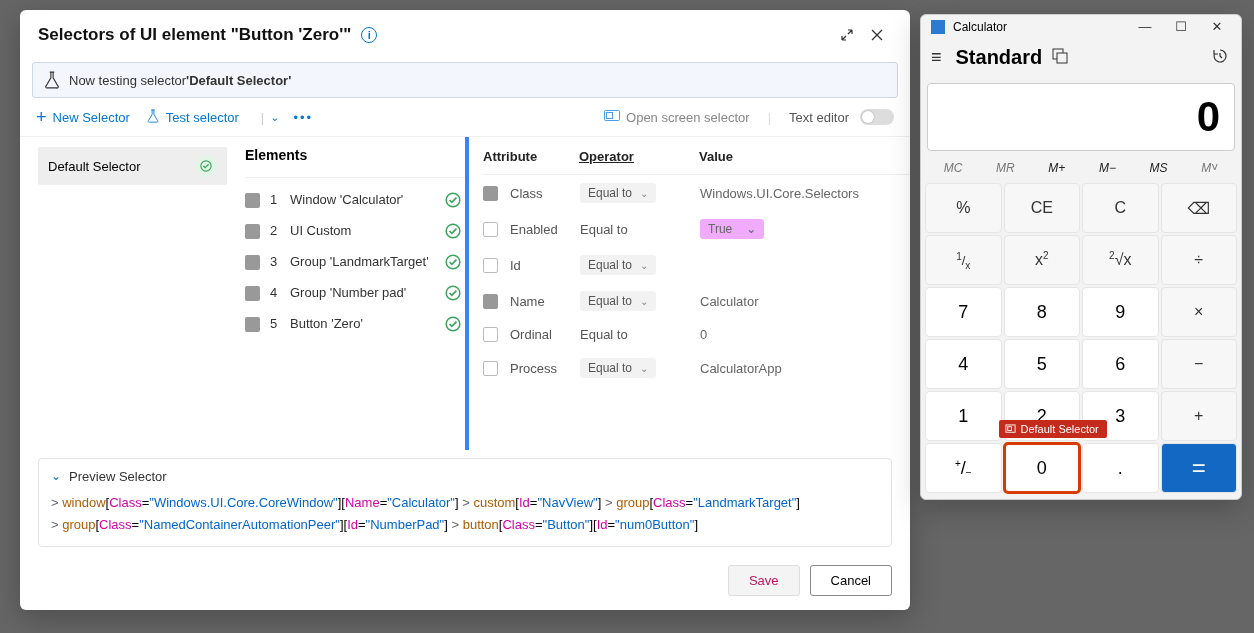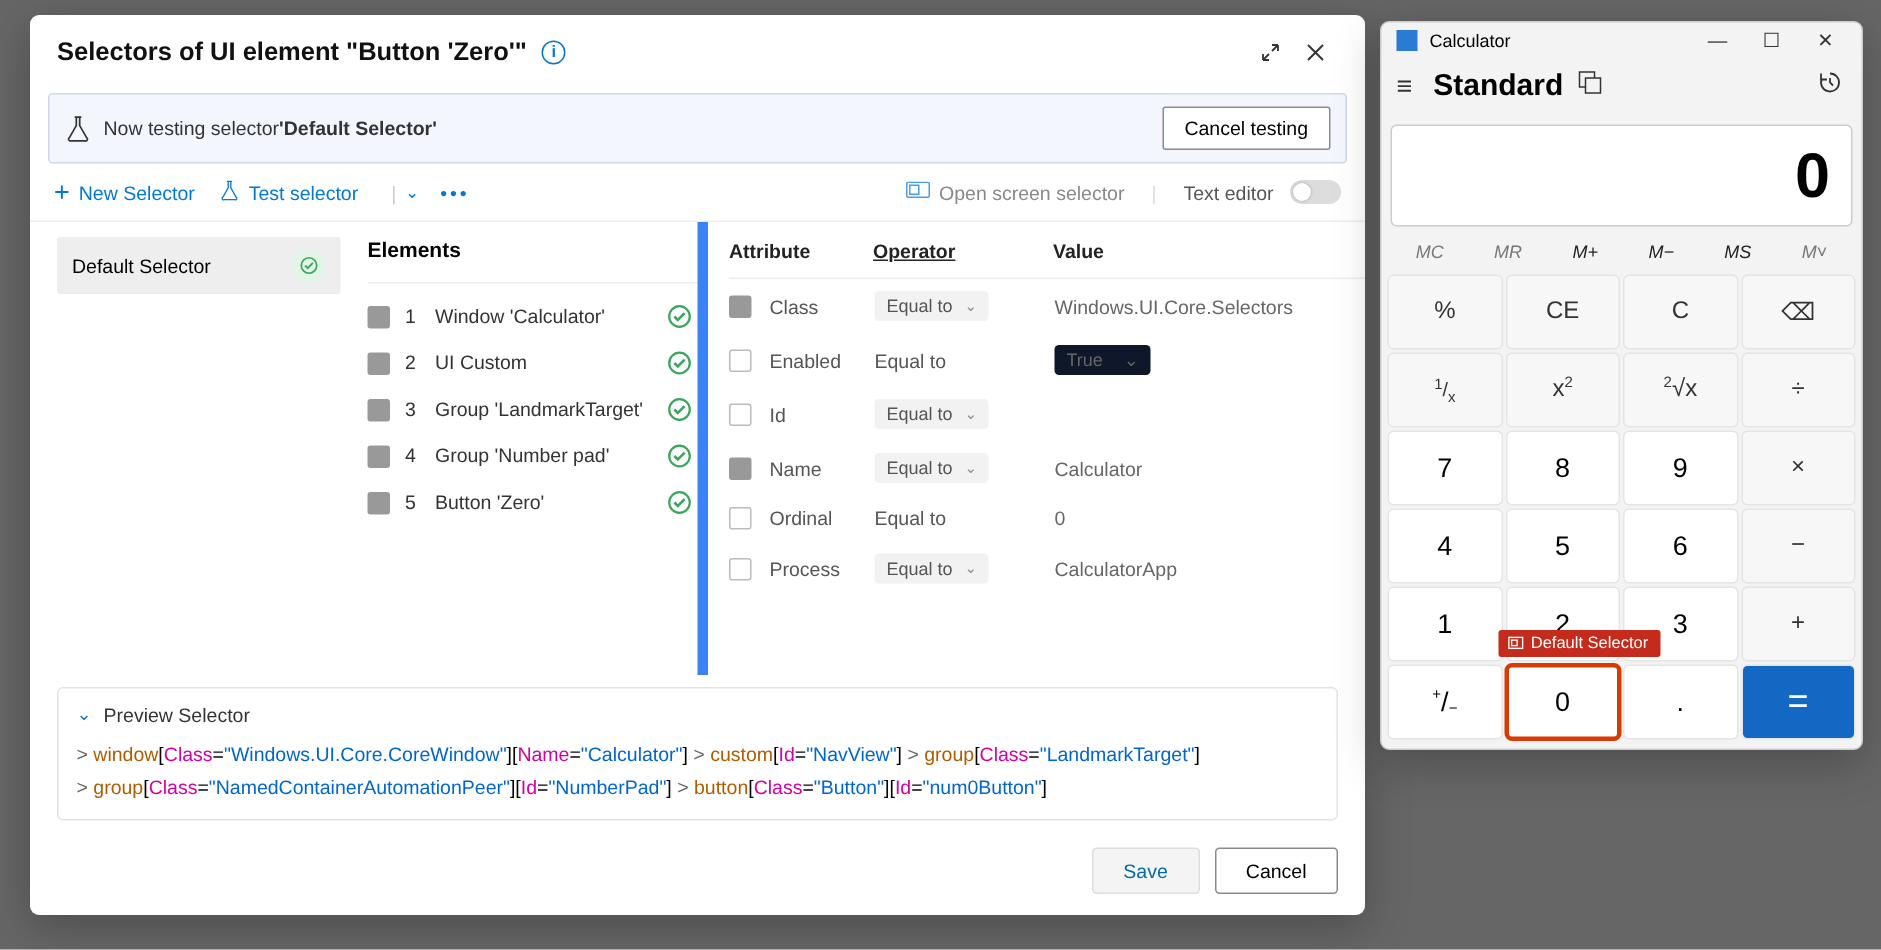--- a/index.html
+++ b/index.html
@@ -36,48 +36,48 @@
 
 .mid-col { width:230px; padding:10px 0 0 10px; }
 .mid-col h3 { font-size:14px; font-weight:600; margin-bottom:14px; }
 .elem-row { display:flex; align-items:flex-start; padding:6px 0; font-size:13px; }
 .elem-row .cb { width:15px; height:15px; background:#999; border-radius:2px; margin-right:10px; flex-shrink:0; position:relative; top:1px; }
 .elem-row .idx { width:14px; color:#333; margin-right:6px; }
 .elem-row .label { flex:1; color:#333; line-height:1.3; }
 .elem-row .ok { width:20px; color:#5cb85c; font-size:14px; margin-left:4px; }
 .elem-list { border-top:1px solid #eee; padding-top:8px;}
 
-.right-col { flex:1; border-left:7px solid #3b82f6; padding:12px 0 0 14px; display:flex; flex-direction:column; overflow:hidden; }
+.right-col { flex:1; border-left:4px solid #3b82f6; padding:12px 0 0 14px; display:flex; flex-direction:column; overflow:hidden; }
 .attr-head { display:flex; font-size:13px; font-weight:600; color:#222; border-bottom:1px solid #eee; padding-bottom:10px; }
 .attr-head div:nth-child(1){ width:96px; }
 .attr-head div:nth-child(2){ width:120px;text-decoration:underline; }
 .attr-head div:nth-child(3){ flex:1; }
 .attr-body { overflow-y:auto; }
 .attr-row { display:flex; align-items:center; font-size:13px; color:#555; padding:8px 0; }
 .attr-row .cb2 { width:15px; height:15px; border:1px solid #bbb; border-radius:2px; margin-right:12px; flex-shrink:0; }
 .attr-row .cb2.checked { background:#999; border-color:#999; }
 .attr-row .aname { width:70px; }
 .attr-row .aop { width:120px; }
 .op-pill { display:inline-flex; align-items:center; background:#f2f2f2; border-radius:3px; padding:3px 8px; font-size:12px; color:#555; gap:8px; }
 .op-pill .chev { font-size:10px; color:#888; }
 .attr-row .aval { flex:1; color:#666; padding-right:10px; }
-.val-pill { display:inline-flex; align-items:center; background:#0f172a; border-radius:3px; padding:3px 8px; font-size:12px; gap:14px; }
+.val-pill { display:inline-flex; align-items:center; background:#f0abfc; border-radius:3px; padding:3px 8px; font-size:12px; gap:14px; }
 
 .preview { margin:8px 18px; border:1px solid #e3e3e3; border-radius:4px; padding:10px 12px; font-size:13px; }
 .preview .pv-head { display:flex; align-items:center; gap:8px; color:#333; margin-bottom:8px; cursor:pointer; }
 .preview .pv-head .chev { color:#0078d4; font-size:12px; }
 .pv-code { line-height:1.7; font-size:13px; }
 .pv-code .p-gt { color:#666; }
 .pv-code .p-tag { color:#b05c00; }
 .pv-code .p-attr { color:#d400a6; }
 .pv-code .p-val { color:#0066cc; }
 
 .footer { display:flex; justify-content:flex-end; gap:10px; padding:10px 18px 14px; }
 .btn { border:1px solid #8a8a8a; background:#fff; padding:7px 20px; font-size:13px; border-radius:3px; cursor:pointer; }
-.btn.disabled { background:#f4f4f4; color:#0369a1; border-color:#ddd; cursor:default; }
+.btn.disabled { background:#f4f4f4; color:#be185d; border-color:#ddd; cursor:default; }
 
 
 .calc { position:absolute; left:920px; top:14px; width:322px; background:#f3f3f3; border:1px solid #ccc; border-radius:6px; box-shadow:0 8px 30px rgba(0,0,0,.25); overflow:hidden; }
 .calc-title { display:flex; align-items:center; padding:4px 6px 4px 10px; font-size:12px; }
 .calc-title .cicon { width:14px; height:14px; background:#2a7bd1; margin-right:8px; }
 .calc-title .name { flex:1; }
 .calc-title .tb { width:36px; text-align:center; font-size:13px; color:#333; cursor:pointer; }
 .calc-mode { display:flex; align-items:center; padding:8px 12px 8px 10px; }
 .hamb { font-size:18px; color:#333; cursor:pointer; margin-right:14px; }
 .mode-name { font-size:20px; font-weight:600; }
@@ -121,21 +121,20 @@
   </div>
 
   <div class="testing-bar">
     <span class="flask-icon">
         <svg viewBox="0 0 16 16">
           <path d="M6 1h4M7 1v5l-4 7a1 1 0 0 0 1 2h8a1 1 0 0 0 1-2l-4-7V1" fill="none" stroke="#333" stroke-width="1"></path>
         </svg>
       </span>
     <span>Now testing selector </span>
     <span class="bold">'Default Selector'</span>
-    <button class="cancel-testing">Cancel testing</button>
   </div>
 
   <div class="toolbar">
     <div class="tb-btn">
         <span class="plus">+</span>
         <span>New Selector</span>
       </div>
     <div class="tb-btn">
       <span style="margin-right:6px;"><svg width="14" height="14" viewBox="0 0 16 16">
             <path d="M6 1h4M7 1v5l-4 7a1 1 0 0 0 1 2h8a1 1 0 0 0 1-2l-4-7V1" fill="none" stroke="#0078d4" stroke-width="1"></path>

